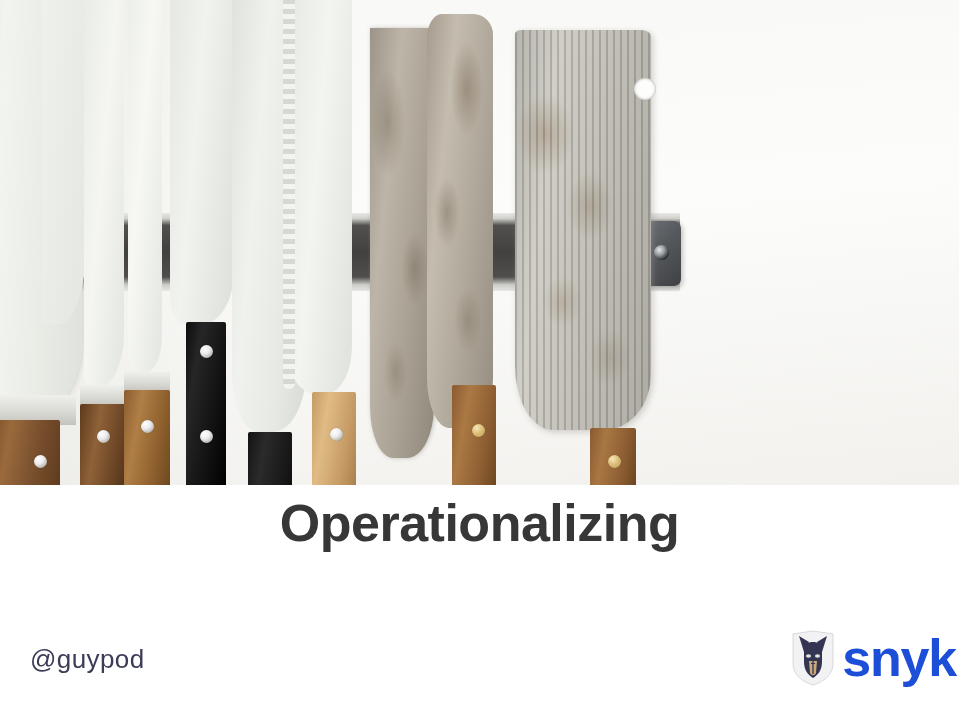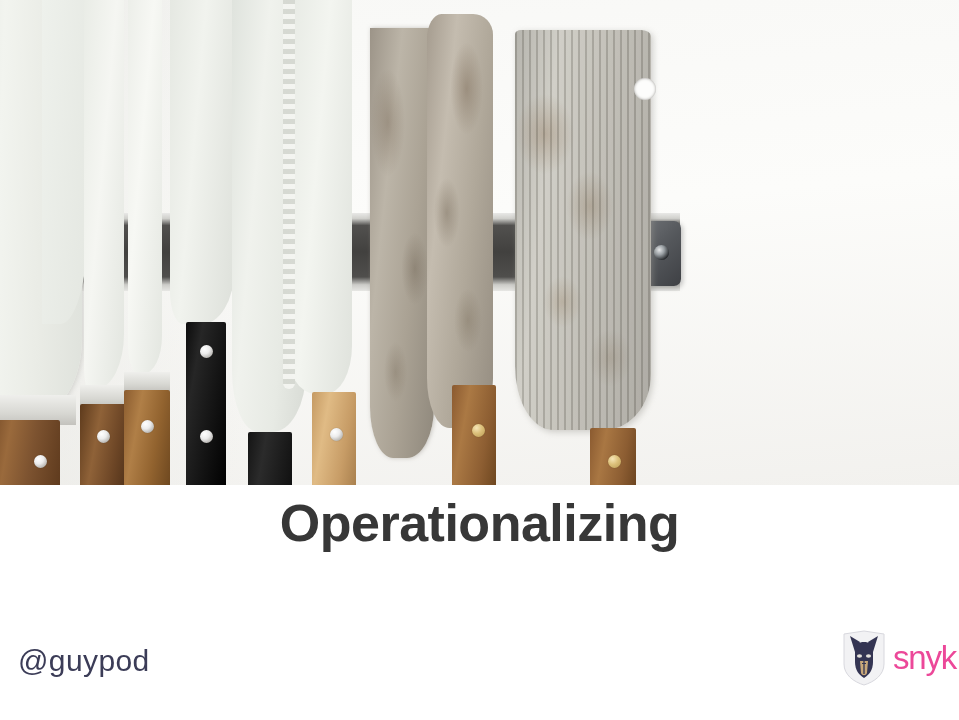--- a/index.html
+++ b/index.html
@@ -56,27 +56,27 @@
   
   .band{position:absolute;left:0;top:485px;width:959px;height:235px;background:#ffffff;padding-left:11px;}
   .title{
     position:absolute;left:0;top:6px;width:959px;
     text-align:center;color:#373737;
     font-weight:700;font-size:52px;line-height:64px;letter-spacing:-0.5px;
     font-family:"Liberation Sans","DejaVu Sans",sans-serif;
   }
   .title .l2{display:block;}
   .handle-tag{
-    position:absolute;left:18px;top:159px;
-    color:#3b3c57;font-size:30px;font-weight:400;letter-spacing:.4px;
+    position:absolute;left:30px;top:159px;
+    color:#3b3c57;font-size:26px;font-weight:400;letter-spacing:.4px;
   }
   .logo{position:absolute;right:14px;top:145px;display:flex;align-items:center;gap:6px;}
   .logo-mark{width:46px;height:56px;display:block;}
   .logo-word{
-    color:#ec4899;font-size:33px;font-weight:400;letter-spacing:-1.2px;
+    color:#1d4ed8;font-size:52px;font-weight:700;letter-spacing:-1.2px;
     line-height:44px;font-family:"Liberation Sans","DejaVu Sans",sans-serif;
   }
 </style>
 </head>
 <body>
 
 <div class="slide">
 
   <div class="photo">
     <div class="wall"></div>

